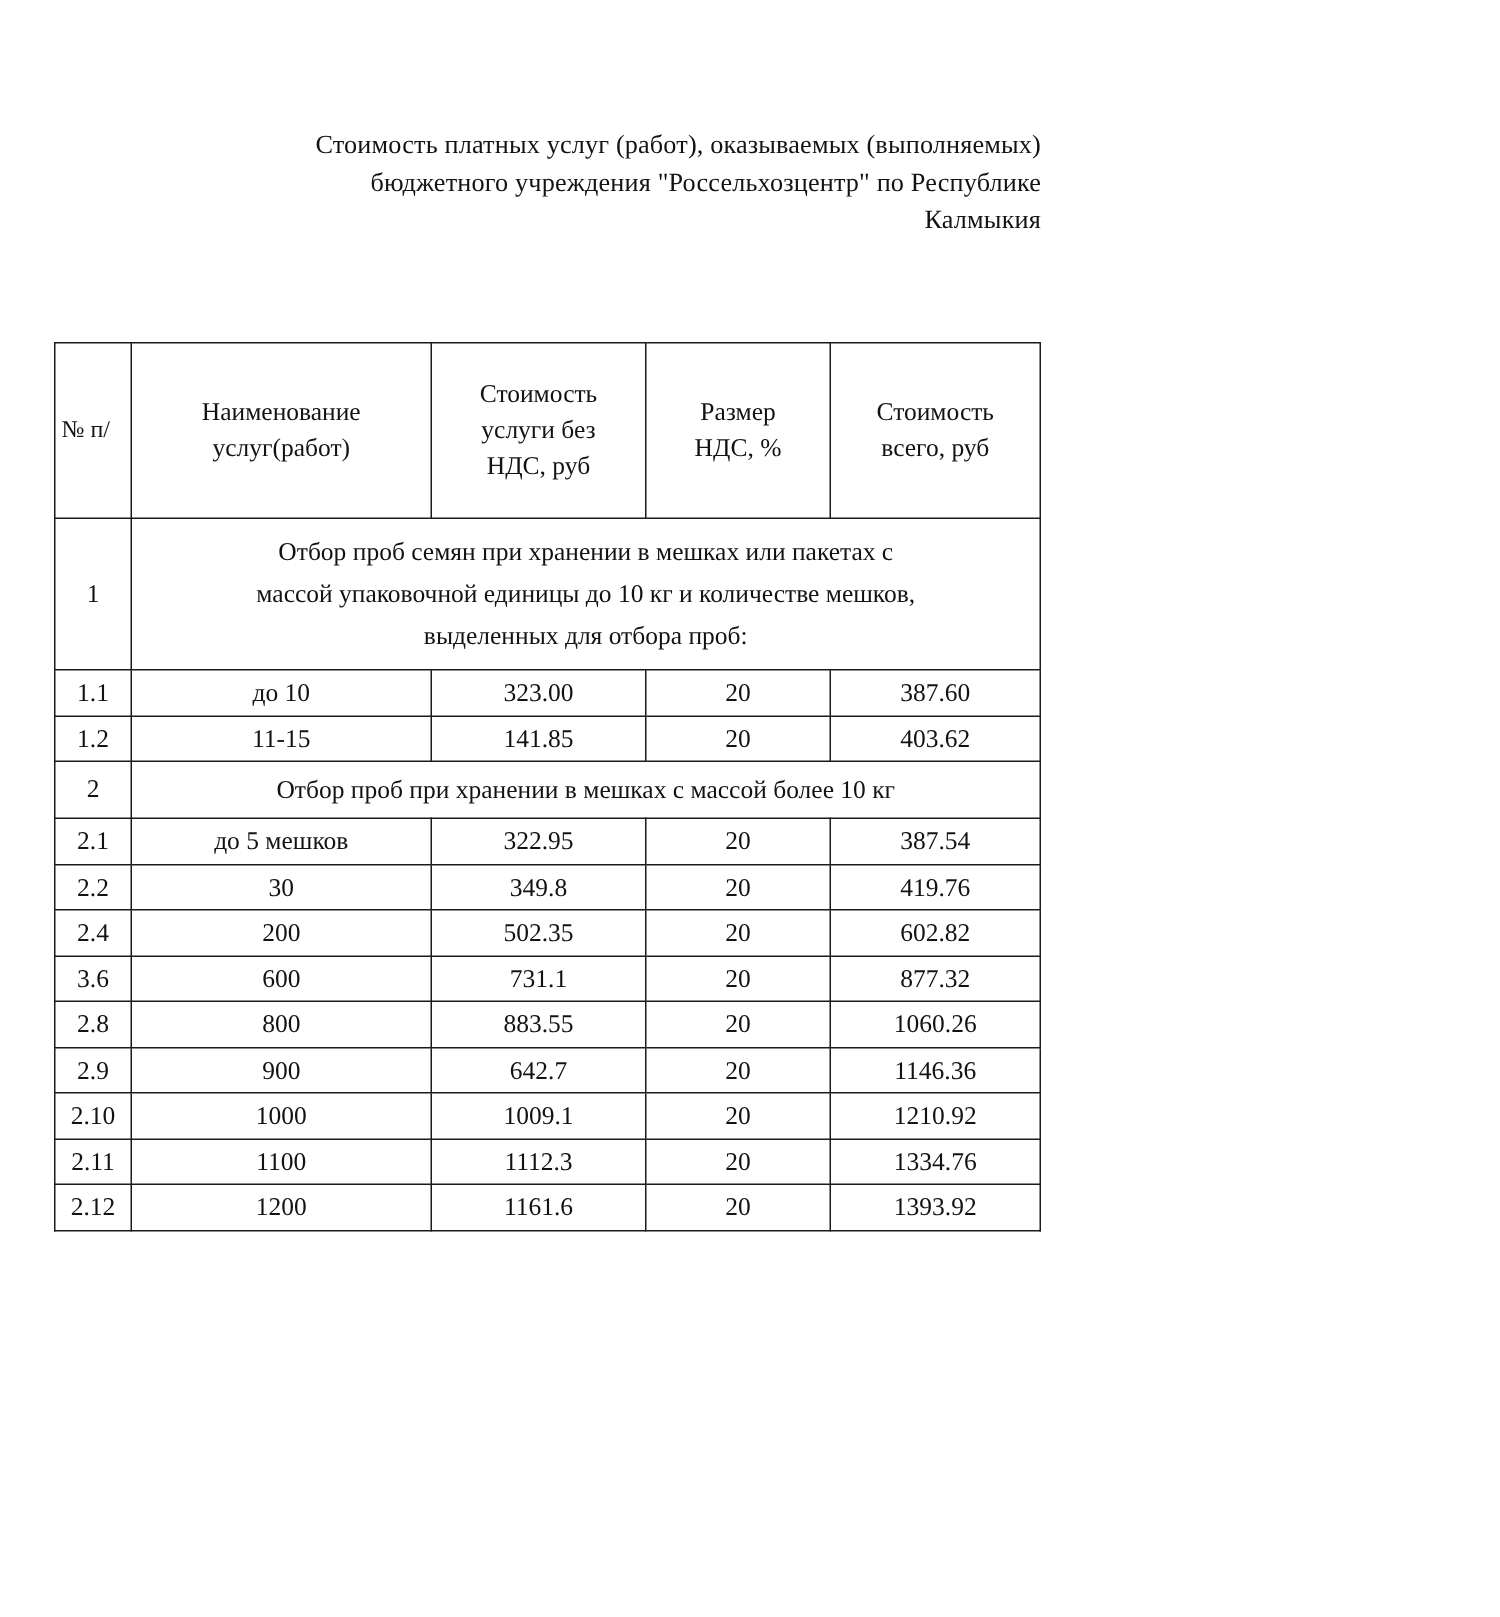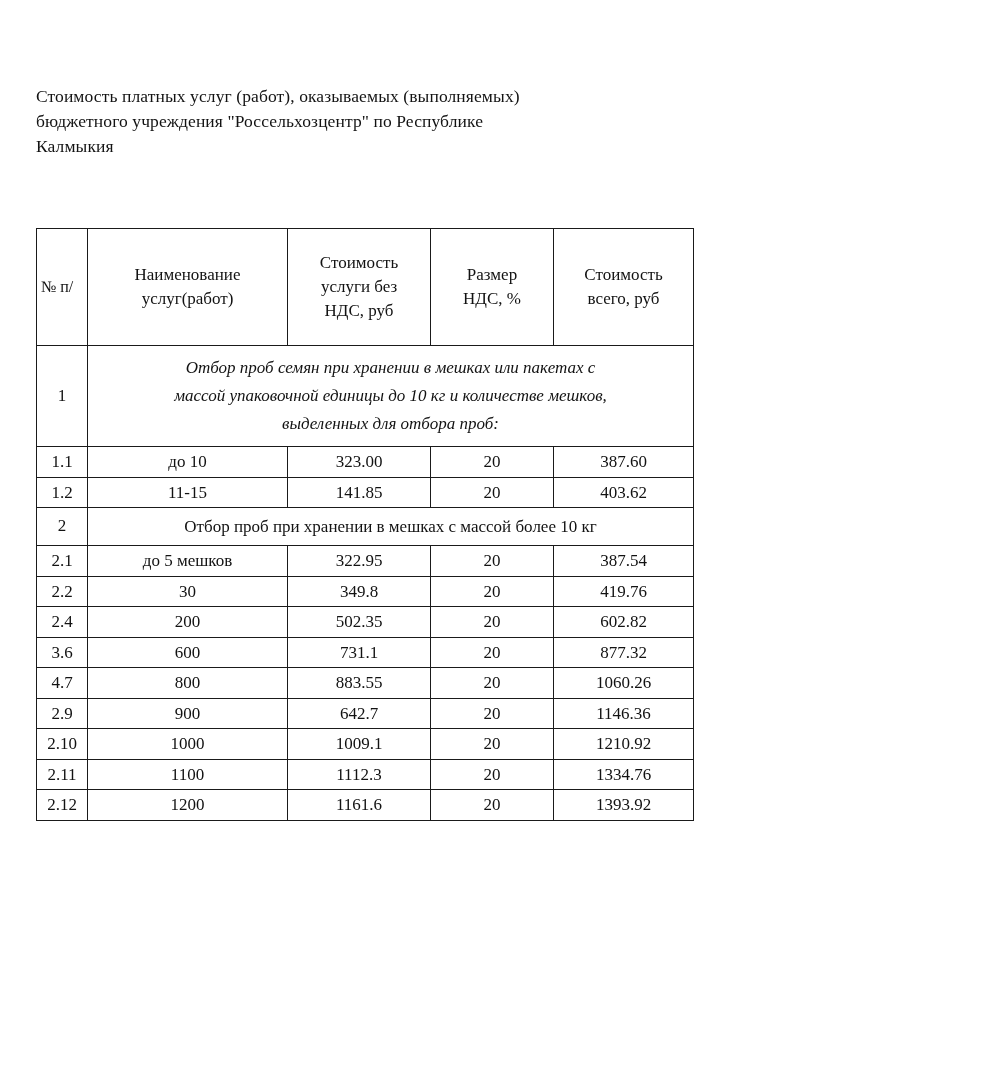--- a/index.html
+++ b/index.html
@@ -24,21 +24,21 @@
     width: 1000px;
     height: 1078px;
   }
 
   
   .doc-title {
     position: absolute;
     left: 36px;
     top: 84px;
     width: 658px;
-    text-align: left;
+    text-align: right;
     font-size: 17.5px;
     line-height: 25px;
     color: #131313;
     letter-spacing: 0.1px;
   }
   .doc-title .tline {
     display: block;
     white-space: nowrap;
   }
 
@@ -95,21 +95,20 @@
   tr.section td.sec-text {
     line-height: 26px;
     padding: 3px 10px;
     font-size: 17px;
   }
   tr.section-tall td {
     height: 94px;
   }
   tr.section-tall td.sec-text {
     line-height: 28px;
-    font-style: italic;
   }
   tr.section-short td {
     height: 31px;
     line-height: 31px;
   }
 </style>
 </head>
 <body>
 
 <div class="page">
@@ -201,21 +200,21 @@
           <td>602.82</td>
         </tr>
         <tr>
           <td>3.6</td>
           <td>600</td>
           <td>731.1</td>
           <td>20</td>
           <td>877.32</td>
         </tr>
         <tr>
-          <td>4.7</td>
+          <td>2.8</td>
           <td>800</td>
           <td>883.55</td>
           <td>20</td>
           <td>1060.26</td>
         </tr>
         <tr>
           <td>2.9</td>
           <td>900</td>
           <td>642.7</td>
           <td>20</td>

